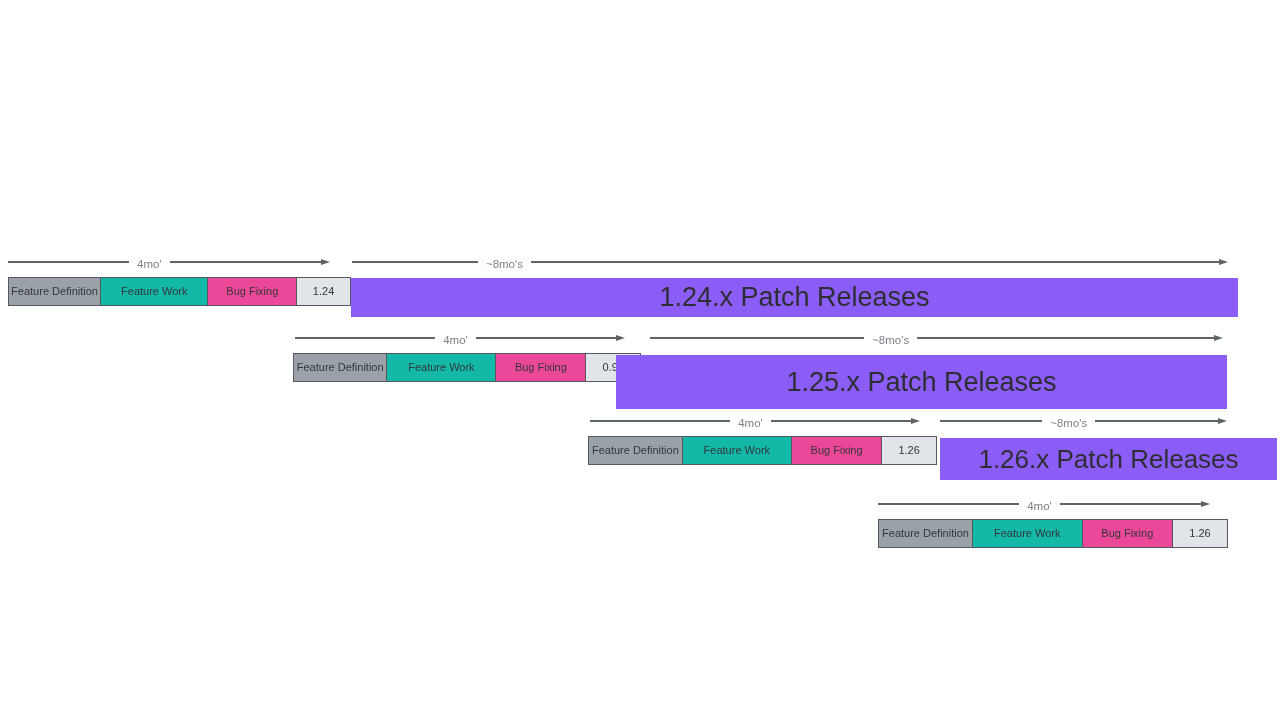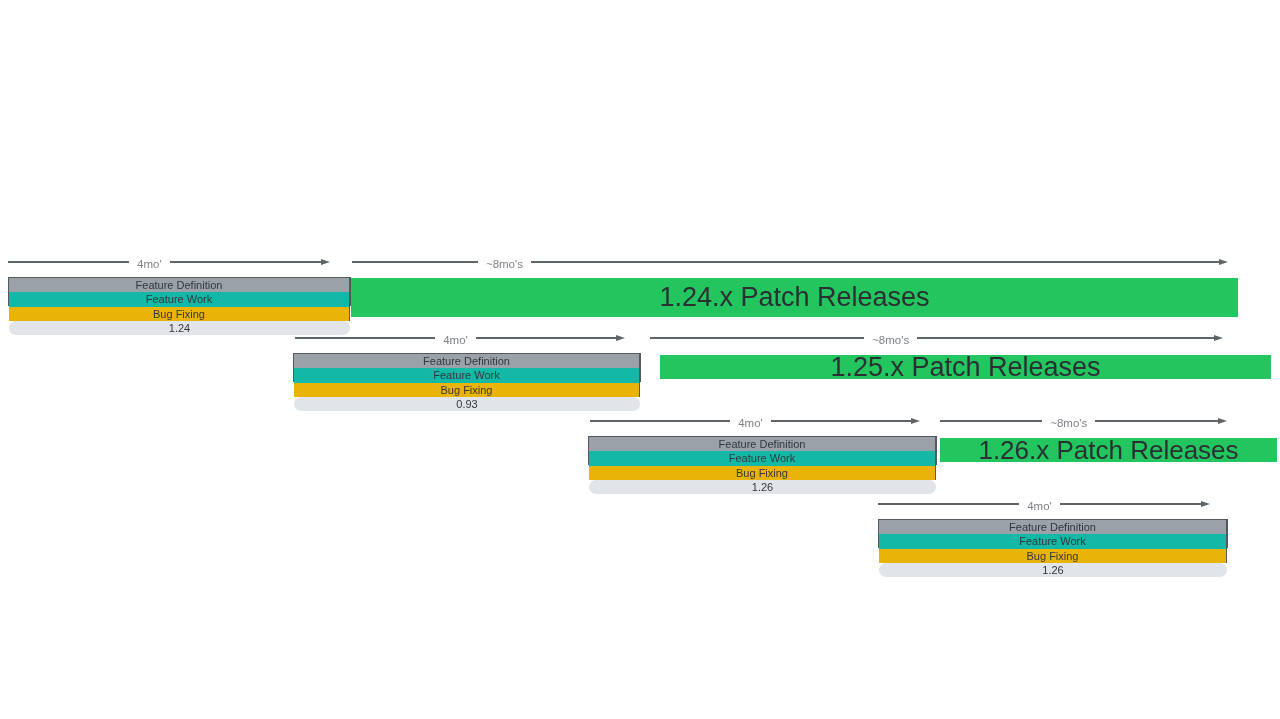--- a/index.html
+++ b/index.html
@@ -34,42 +34,41 @@
     white-space:nowrap;
     transform:translateY(2px);
   }
   
   .bar{
     position:absolute;
     display:flex;
     height:29px;
     box-sizing:border-box;
     border:1.5px solid #55595f;
-    flex-direction:column;
   }
   .seg{
     display:flex;
     align-items:center;
     justify-content:center;
     text-align:center;
     box-sizing:border-box;
     font-size:11px;
     line-height:1.3;
     color:#33373c;
     border-right:1.5px solid #55595f;
   }
   .seg:last-child{border-right:none;}
   .f1{background:#9aa1a9;flex:0 0 27%;}
   .f2{background:#14b8a6;flex:0 0 31.5%;}
-  .f3{background:#eab308;flex:0 0 26%;}
-  .fv{background:#e1e4e8;flex:1 1 auto;border-radius:8px;}
+  .f3{background:#ec4899;flex:0 0 26%;}
+  .fv{background:#e1e4e8;flex:1 1 auto;}
   
   .patch{
     position:absolute;
-    background:#22c55e;
+    background:#8b5cf6;
     display:flex;
     align-items:center;
     justify-content:center;
     font-size:27px;
     color:#2b2f34;
     white-space:nowrap;
   }
 </style>
 </head>
 <body>
@@ -107,41 +106,41 @@
     <div class="alabel">~8mo's</div>
     <div class="aline" style="flex-grow:298"></div>
     <div class="ahead"></div>
   </div>
   <div class="bar" style="left:293px;top:353px;width:348px">
     <div class="seg f1">Feature Definition</div>
     <div class="seg f2">Feature Work</div>
     <div class="seg f3">Bug Fixing</div>
     <div class="seg fv">0.93</div>
   </div>
-  <div class="patch" style="left:660px;top:355px;width:611px;height:24px">1.25.x Patch Releases</div>
+  <div class="patch" style="left:616px;top:355px;width:611px;height:54px">1.25.x Patch Releases</div>
 
   <div class="arrow" style="left:590px;top:413px;width:330px">
     <div class="aline" style="flex-grow:140"></div>
     <div class="alabel">4mo'</div>
     <div class="aline" style="flex-grow:140"></div>
     <div class="ahead"></div>
   </div>
   <div class="arrow" style="left:940px;top:413px;width:287px">
     <div class="aline" style="flex-grow:100"></div>
     <div class="alabel">~8mo's</div>
     <div class="aline" style="flex-grow:120"></div>
     <div class="ahead"></div>
   </div>
   <div class="bar" style="left:588px;top:436px;width:349px">
     <div class="seg f1">Feature Definition</div>
     <div class="seg f2">Feature Work</div>
     <div class="seg f3">Bug Fixing</div>
     <div class="seg fv">1.26</div>
   </div>
-  <div class="patch" style="left:940px;top:438px;width:337px;height:24px;font-size:26px">1.26.x Patch Releases</div>
+  <div class="patch" style="left:940px;top:438px;width:337px;height:42px;font-size:26px">1.26.x Patch Releases</div>
 
   <div class="arrow" style="left:878px;top:496px;width:332px">
     <div class="aline" style="flex-grow:140"></div>
     <div class="alabel">4mo'</div>
     <div class="aline" style="flex-grow:140"></div>
     <div class="ahead"></div>
   </div>
   <div class="bar" style="left:878px;top:519px;width:350px">
     <div class="seg f1">Feature Definition</div>
     <div class="seg f2">Feature Work</div>

